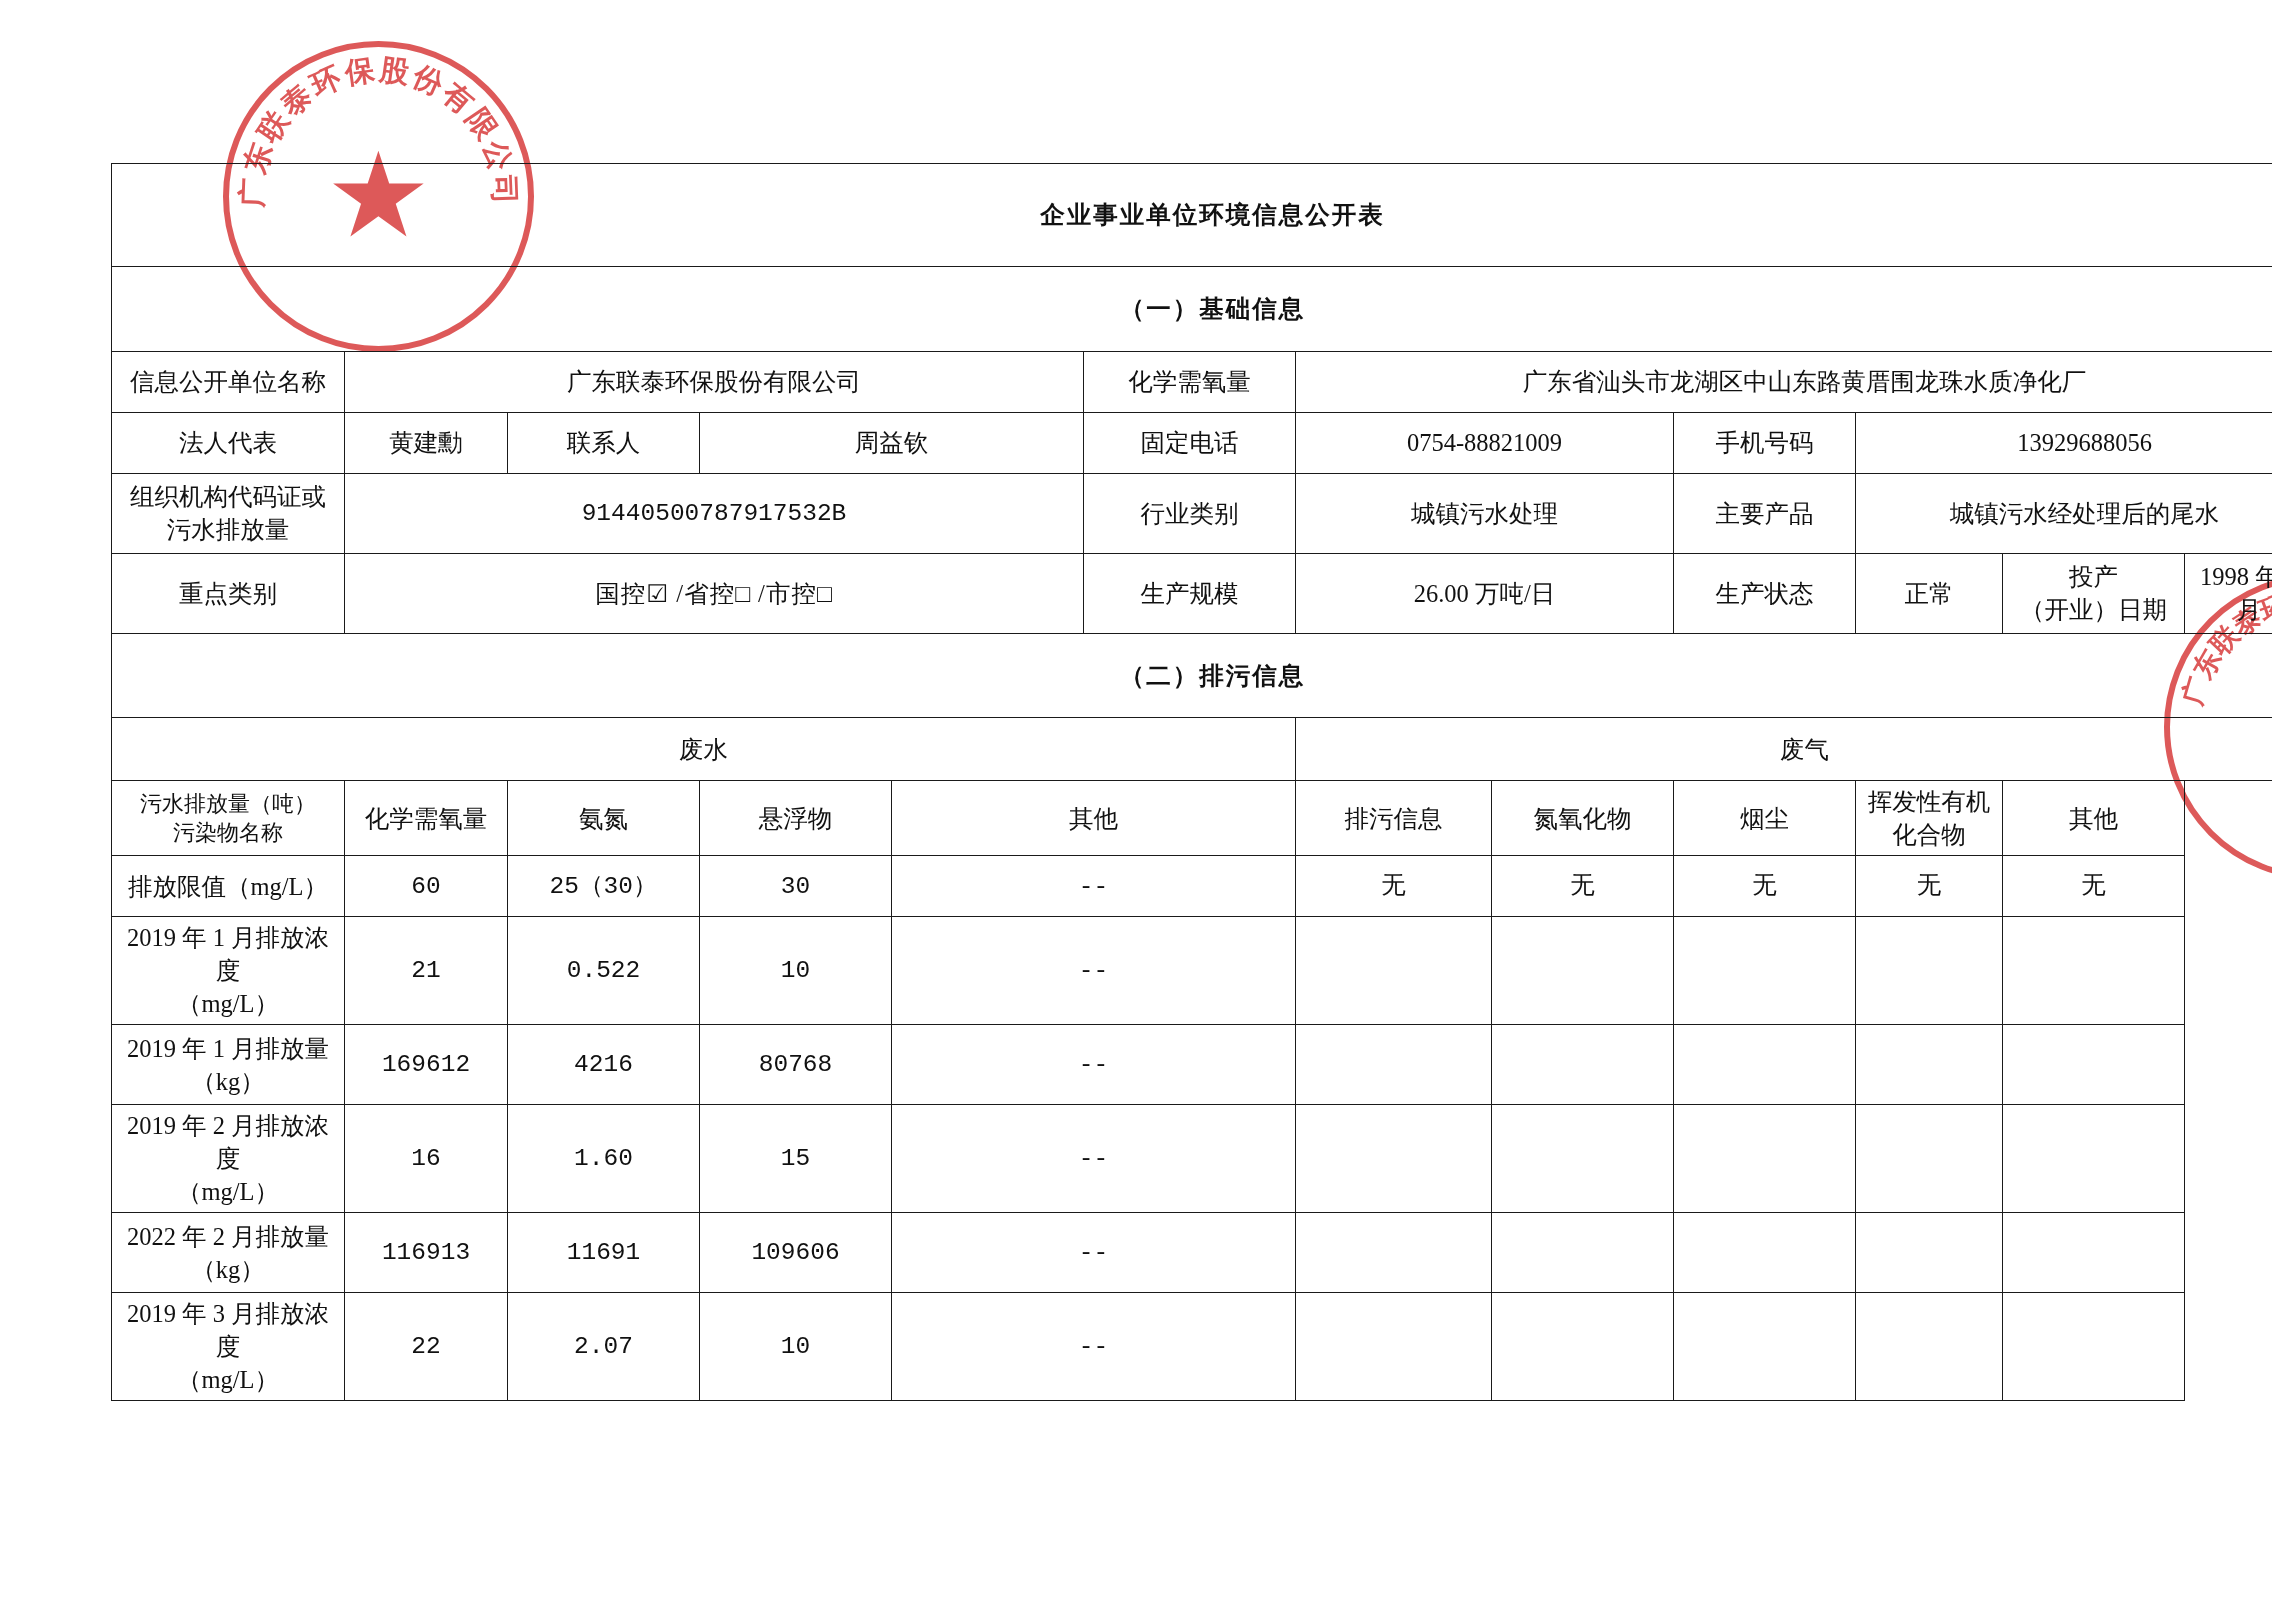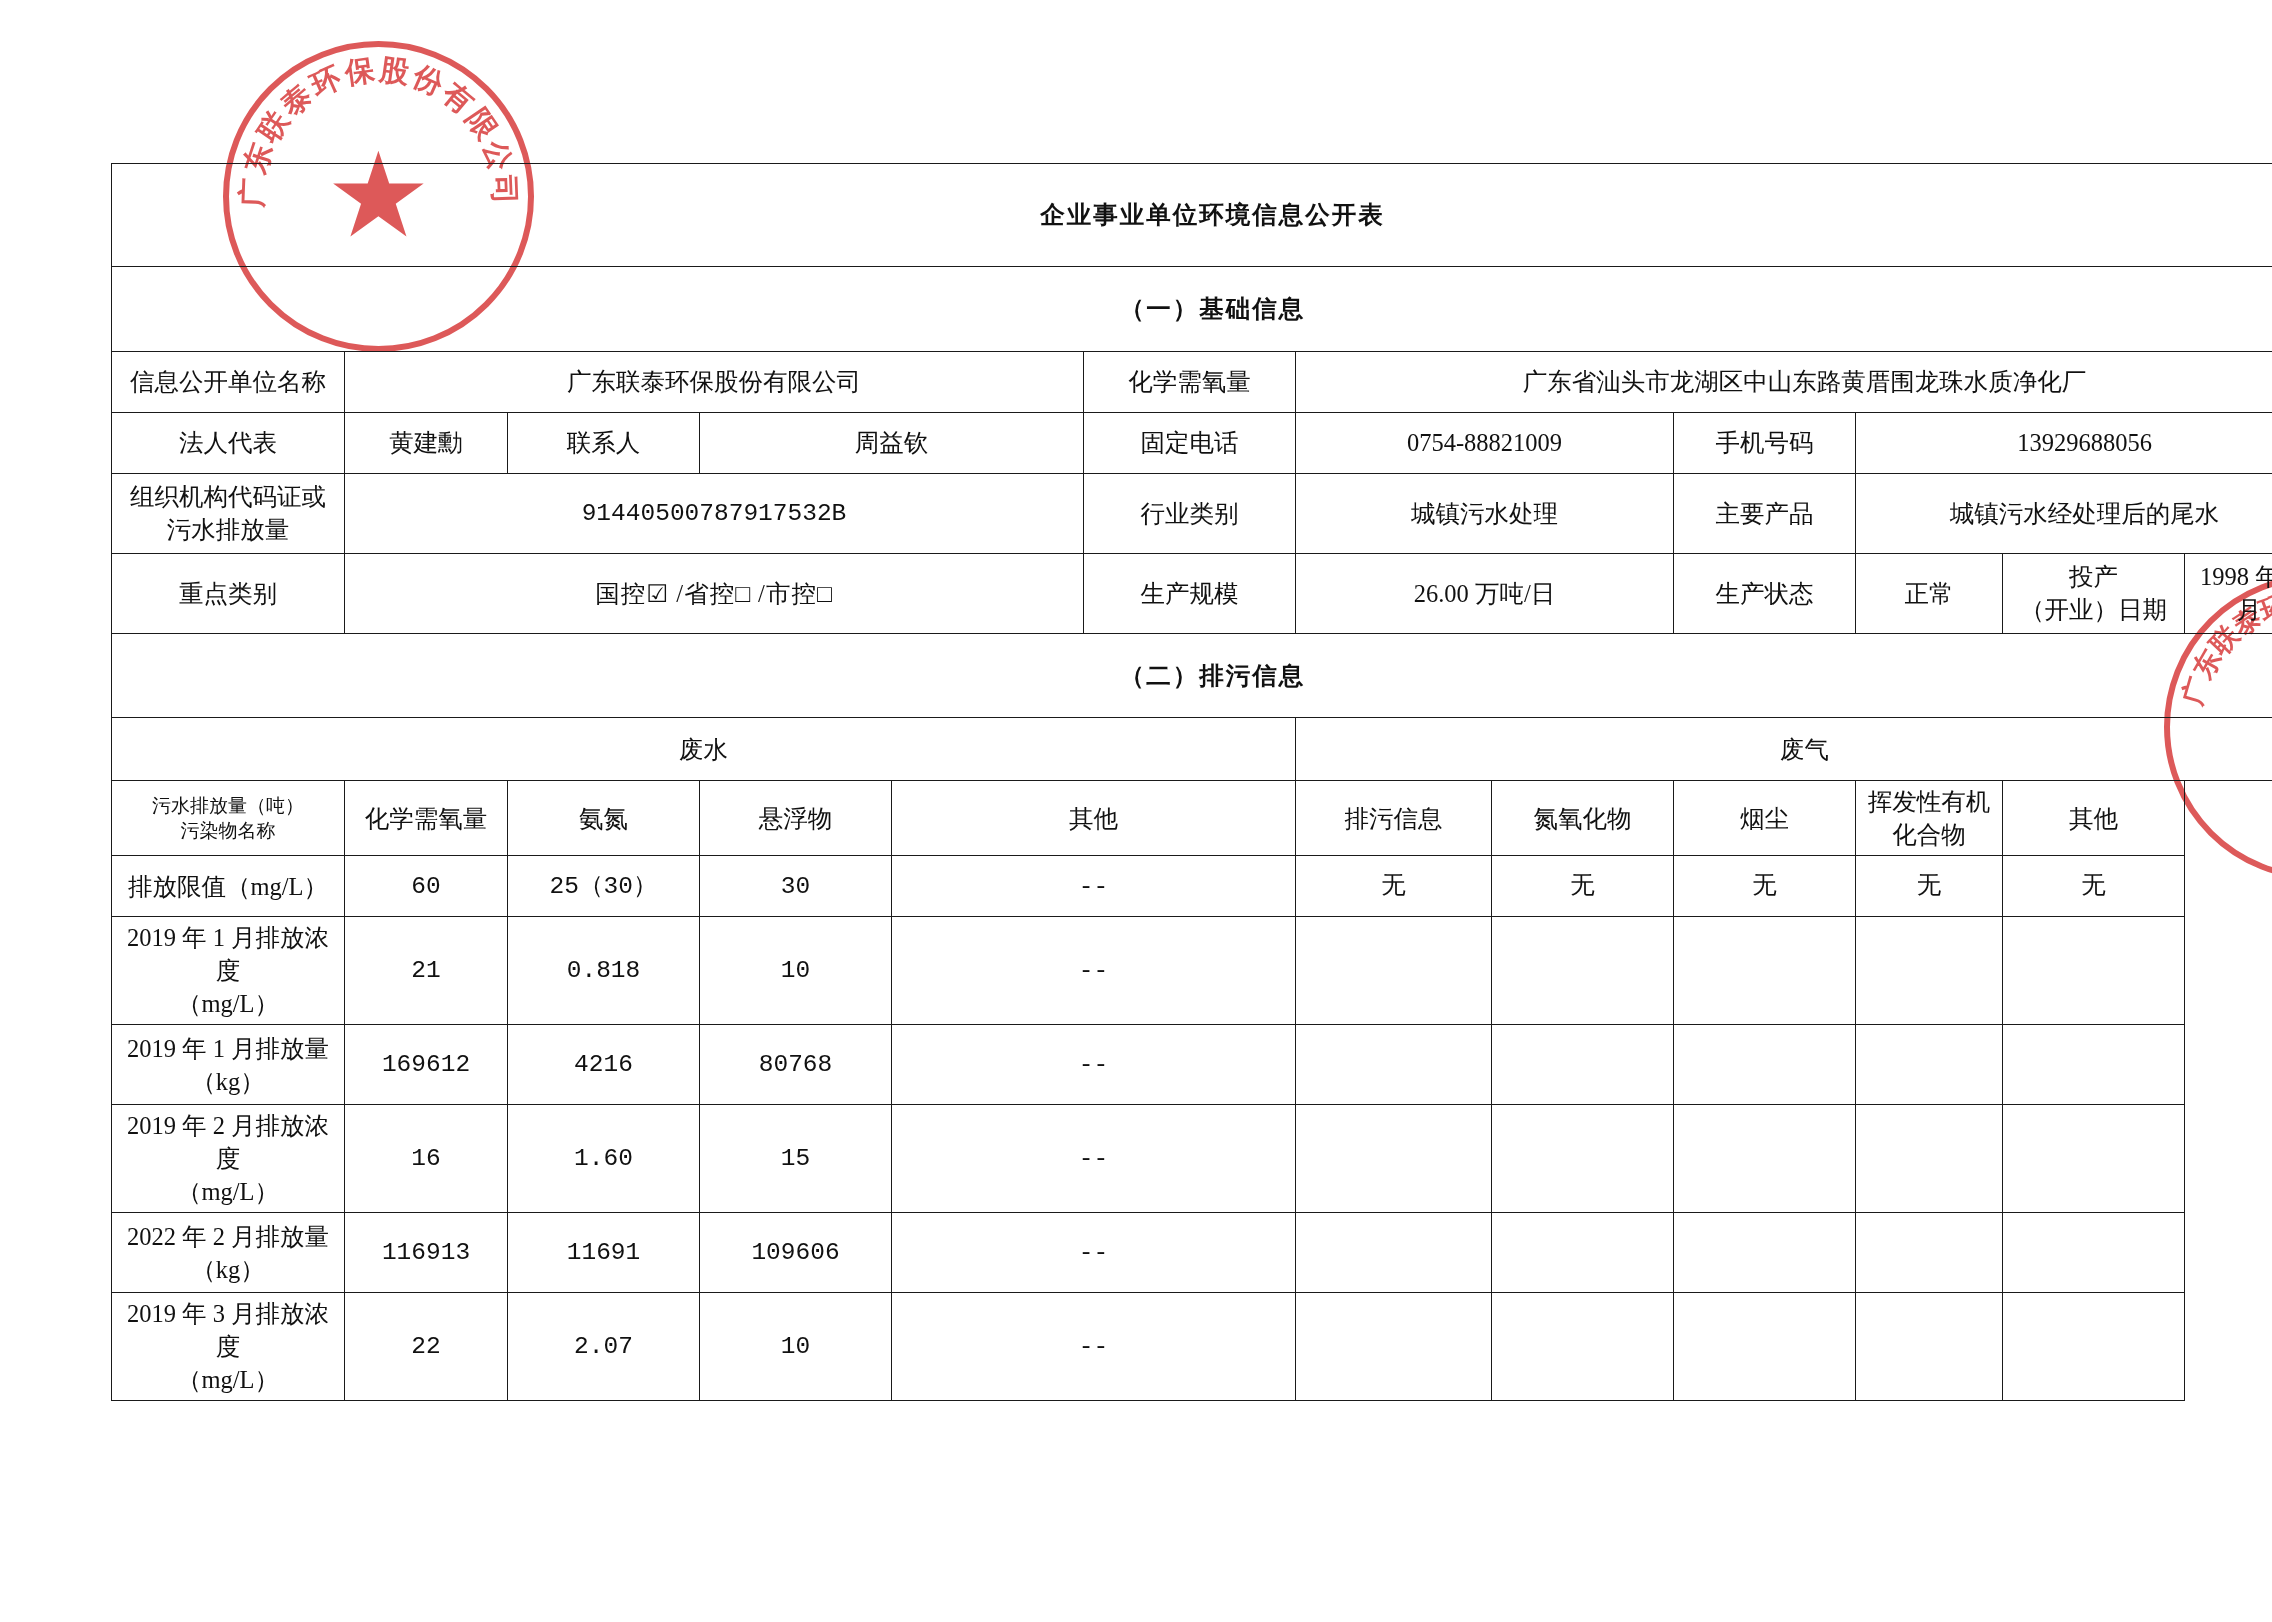--- a/index.html
+++ b/index.html
@@ -231,21 +231,21 @@
     <tr>
       <td class="section-cell" colspan="12">（二）排污信息</td>
     </tr>
 
     <tr class="grp-head">
       <td colspan="6">废水</td>
       <td colspan="6">废气</td>
     </tr>
 
     <tr class="sub-head">
-      <td class="two-line" style="font-size:19px">
+      <td class="two-line" style="font-size:22px">
         <div>污水排放量（吨）</div>
         <div>污染物名称</div>
       </td>
       <td>化学需氧量</td>
       <td>氨氮</td>
       <td>悬浮物</td>
       <td colspan="2">其他</td>
       <td>排污信息</td>
       <td>氮氧化物</td>
       <td>烟尘</td>
@@ -268,21 +268,21 @@
       <td class="num">无</td>
       <td class="num">无</td>
     </tr>
 
     <tr class="rowh2">
       <td class="lbl two-line">
         <div>2019 年 1 月排放浓度</div>
         <div>（mg/L）</div>
       </td>
       <td class="num">21</td>
-      <td class="num">0.818</td>
+      <td class="num">0.522</td>
       <td class="num">10</td>
       <td class="num" colspan="2">--</td>
       <td class="num"></td>
       <td class="num"></td>
       <td class="num"></td>
       <td class="num"></td>
       <td class="num"></td>
     </tr>
 
     <tr class="rowh2">

